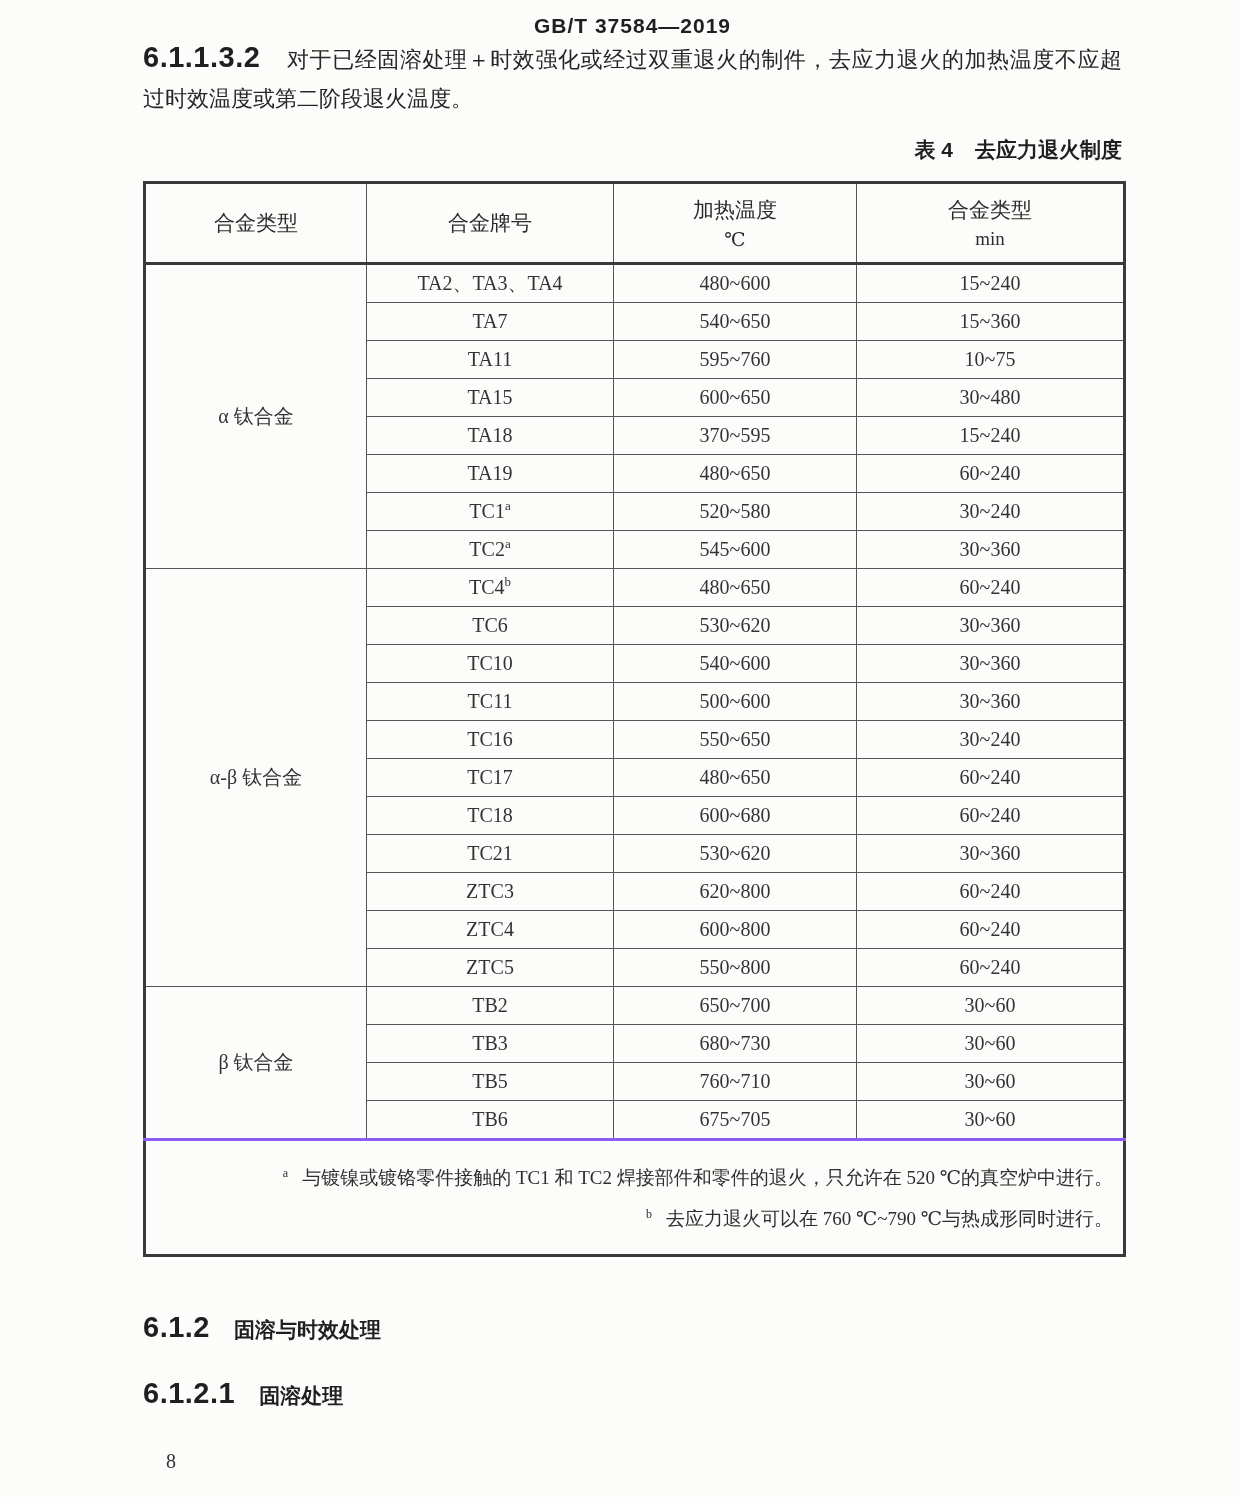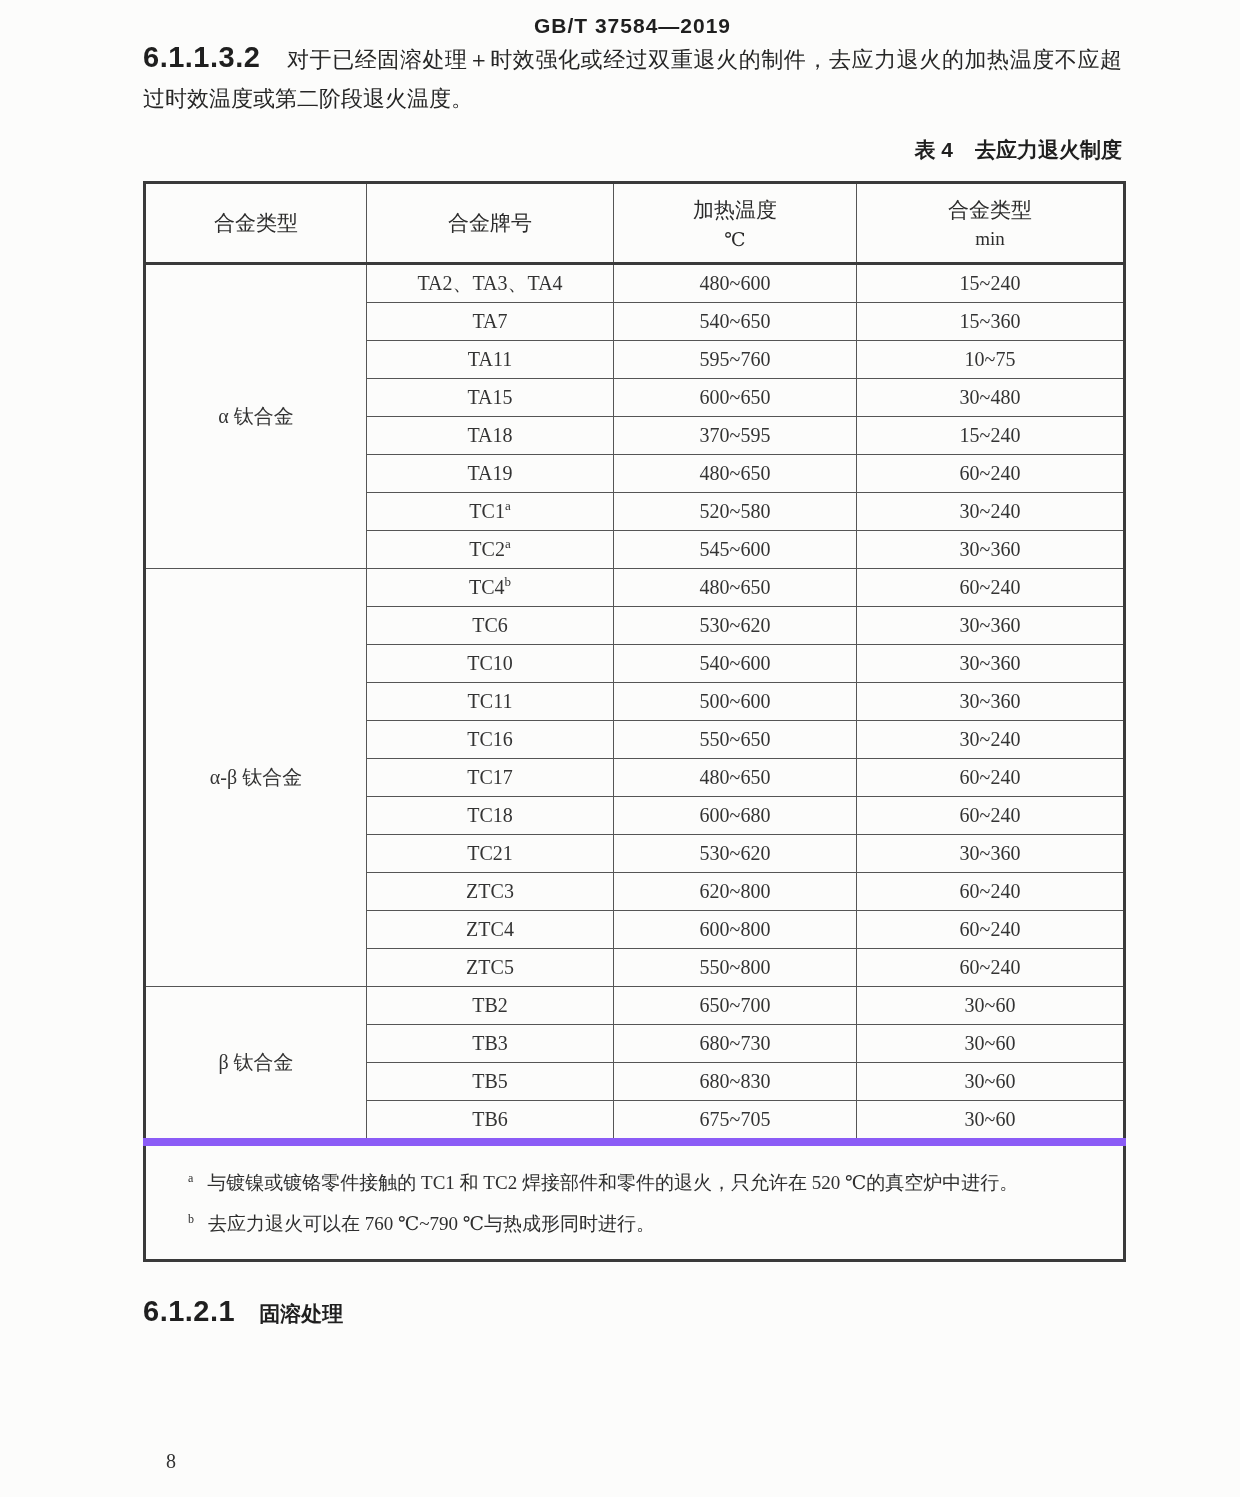--- a/index.html
+++ b/index.html
@@ -75,22 +75,22 @@
     color:#2c2c2c;
   }
   table.annealing thead th .unit{
     margin-top:4px;
     font-size:19px;
   }
   table.annealing tbody td{height:37px;}
   td.type-cell{font-size:21px;color:#2c2c2c;}
   td.grade-cell sup{font-size:13px;line-height:0;}
   tfoot td.footcell{
-    border-top:8px solid #8b5cf6;
-    text-align:left;
+    border-top:3px solid #8b5cf6;
+    text-align:right;
     padding:14px 10px 16px 42px;
   }
   .footnote{
     font-size:19px;
     line-height:37px;
     white-space:nowrap;
     color:#2e2e2e;
   }
   .footnote sup{
     font-size:12px;
@@ -258,38 +258,39 @@
             <td class="temp-cell">650~700</td>
             <td class="time-cell">30~60</td>
           </tr>
           <tr>
             <td class="grade-cell">TB3</td>
             <td class="temp-cell">680~730</td>
             <td class="time-cell">30~60</td>
           </tr>
           <tr>
             <td class="grade-cell">TB5</td>
-            <td class="temp-cell">680~830</td>
+            <td class="temp-cell">760~710</td>
             <td class="time-cell">30~60</td>
           </tr>
           <tr>
             <td class="grade-cell">TB6</td>
             <td class="temp-cell">675~705</td>
             <td class="time-cell">30~60</td>
           </tr>
         </tbody>
       <tfoot>
         <tr>
           <td class="footcell" colspan="4" id="footnotes">
               <div class="footnote"><sup>a</sup><span>与镀镍或镀铬零件接触的 TC1 和 TC2 焊接部件和零件的退火，只允许在 520 ℃的真空炉中进行。</span></div>
               <div class="footnote"><sup>b</sup><span>去应力退火可以在 760 ℃~790 ℃与热成形同时进行。</span></div>
             </td>
         </tr>
       </tfoot>
     </table>
 
+    <h3 class="heading h-612"><span class="clause-num">6.1.2</span><span>固溶与时效处理</span></h3>
 
     <h3 class="heading h-6121"><span class="clause-num">6.1.2.1</span><span>固溶处理</span></h3>
 
   </div>
 
   <div class="page-number">8</div>
 </div>
 
 </body></html>

